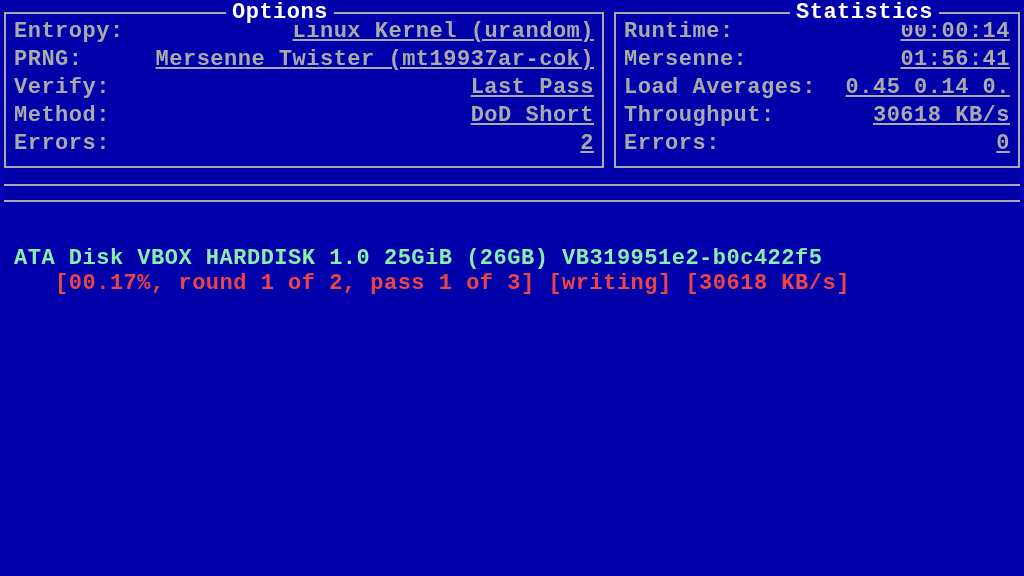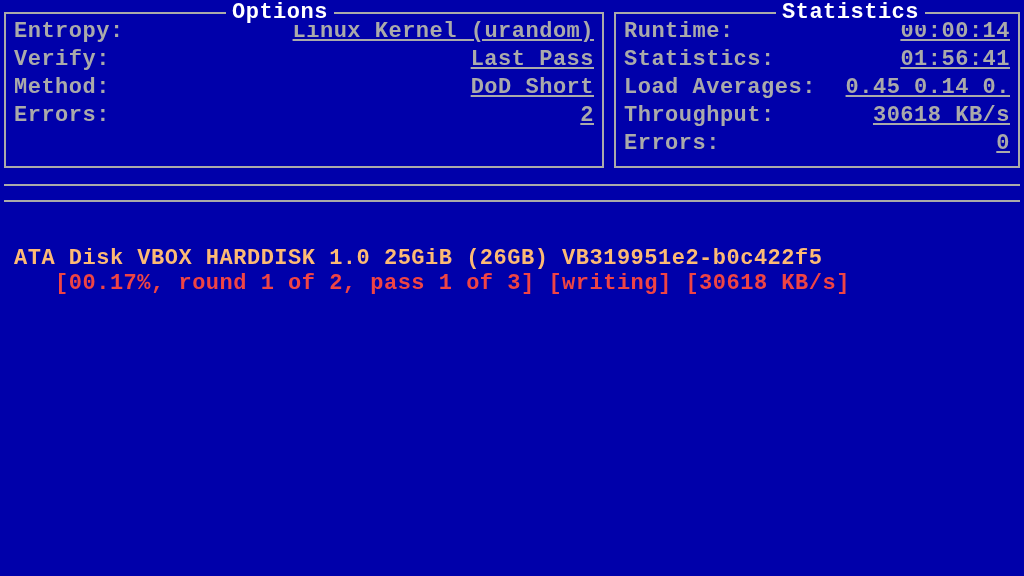--- a/index.html
+++ b/index.html
@@ -40,62 +40,66 @@
   }
   .panel-title {
     position: absolute;
     top: -14px;
     background: #0000AA;
     padding: 0 6px;
     color: #FFFFFF;
     white-space: nowrap;
   }
   .panel-left .panel-title { left: 220px; }
-  .panel-right .panel-title { left: 160px; }
+  .panel-right .panel-title { left: 174px; }
   .kv {
     display: flex;
     line-height: 28px;
     justify-content: space-between;
   }
   .kv .key { white-space: pre; }
   .kv .val { white-space: pre; text-decoration: underline; }
   .separator {
     border-top: 2px solid #AAAAAA; 
     margin: 16px 4px 0 4px;
     height: 14px;
   }
   .main-area {
     border-top: 2px solid #AAAAAA;
     margin: 0 4px 4px 4px;
     padding: 44px 10px 10px 10px;
     box-sizing: border-box;
     height: 362px;
   }
   .disk-line {
-    color: #fdba74;
+    color: #86efac;
     white-space: pre;
   }
   .status-line {
     color: #ef4444;
     white-space: pre;
   }
 </style>
 </head>
 <body>
 
 <div class="screen">
 
   <div class="top-row">
 
     <div class="panel panel-left">
       <span class="panel-title">Options</span>
 
       <div class="kv">
         <span class="key"><span>Entropy:</span> </span>
         <span class="val">Linux Kernel (urandom)</span>
+      </div>
+      <div class="kv">
+        <span class="key"><span>PRNG:</span>    </span>
+        <span class="val">Mersenne Twister (mt19937ar-cok)</span>
       </div>
       <div class="kv">
         <span class="key"><span>Verify:</span>  </span>
         <span class="val">Last Pass</span>
       </div>
       <div class="kv">
         <span class="key"><span>Method:</span>  </span>
         <span class="val">DoD Short</span>
       </div>
       <div class="kv">
@@ -105,21 +109,21 @@
     </div>
 
     <div class="panel panel-right">
       <span class="panel-title">Statistics</span>
 
       <div class="kv">
         <span class="key"><span>Runtime:</span>       </span>
         <span class="val">00:00:14</span>
       </div>
       <div class="kv">
-        <span class="key"><span>Statistics:</span>     </span>
+        <span class="key"><span>Mersenne:</span>     </span>
         <span class="val">01:56:41</span>
       </div>
       <div class="kv">
         <span class="key"><span>Load Averages:</span> </span>
         <span class="val">0.45 0.14 0.</span>
       </div>
       <div class="kv">
         <span class="key"><span>Throughput:</span>    </span>
         <span class="val">30618 KB/s</span>
       </div>

